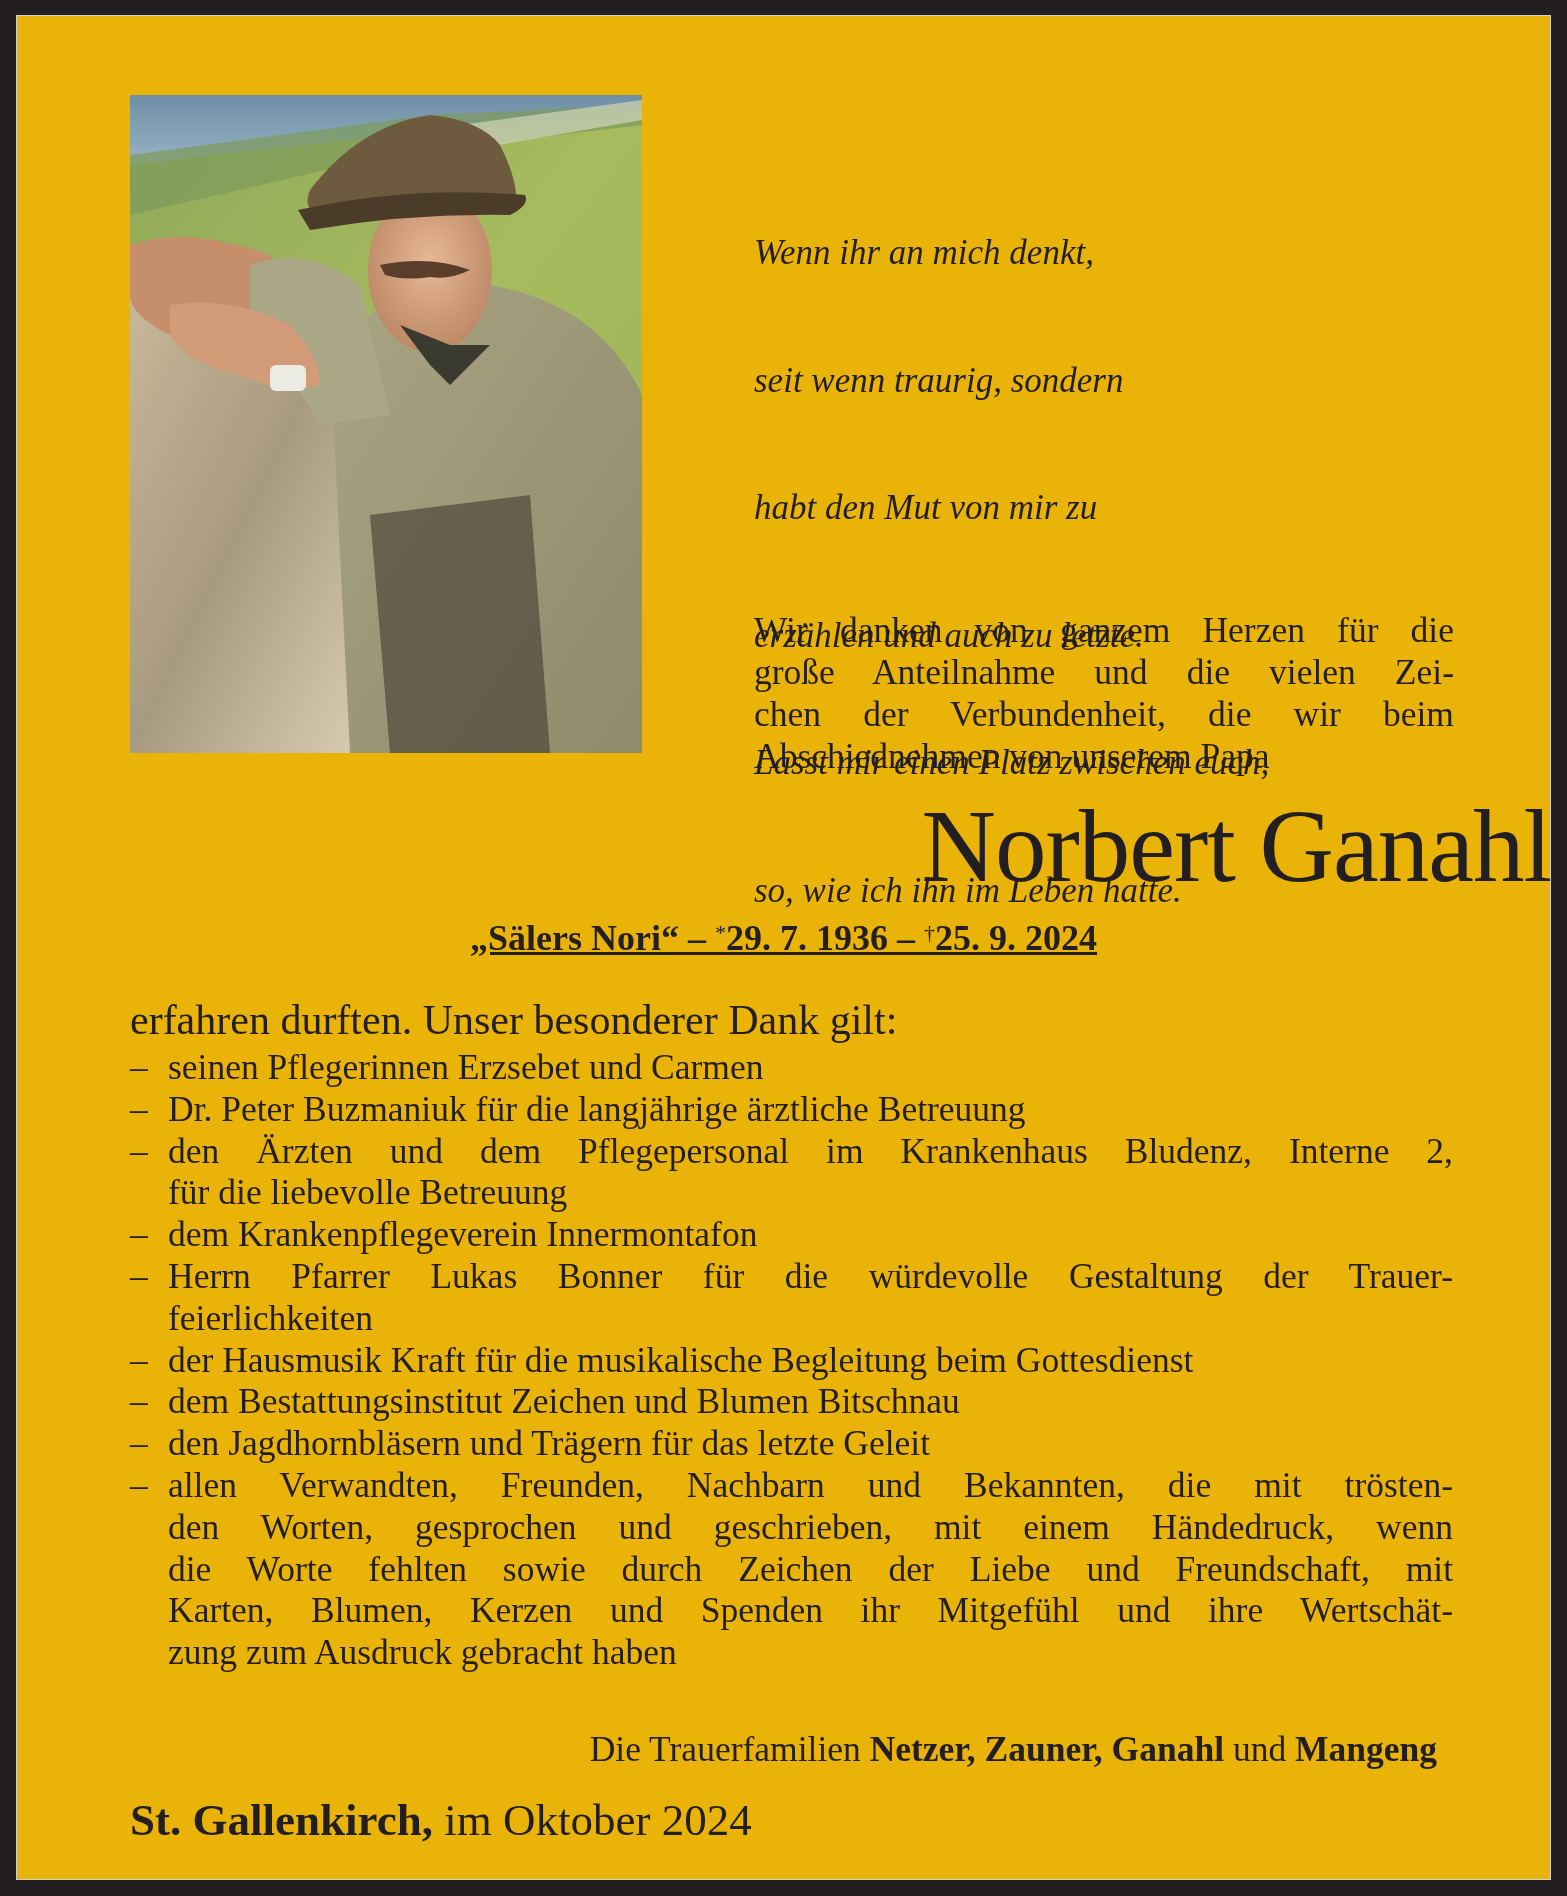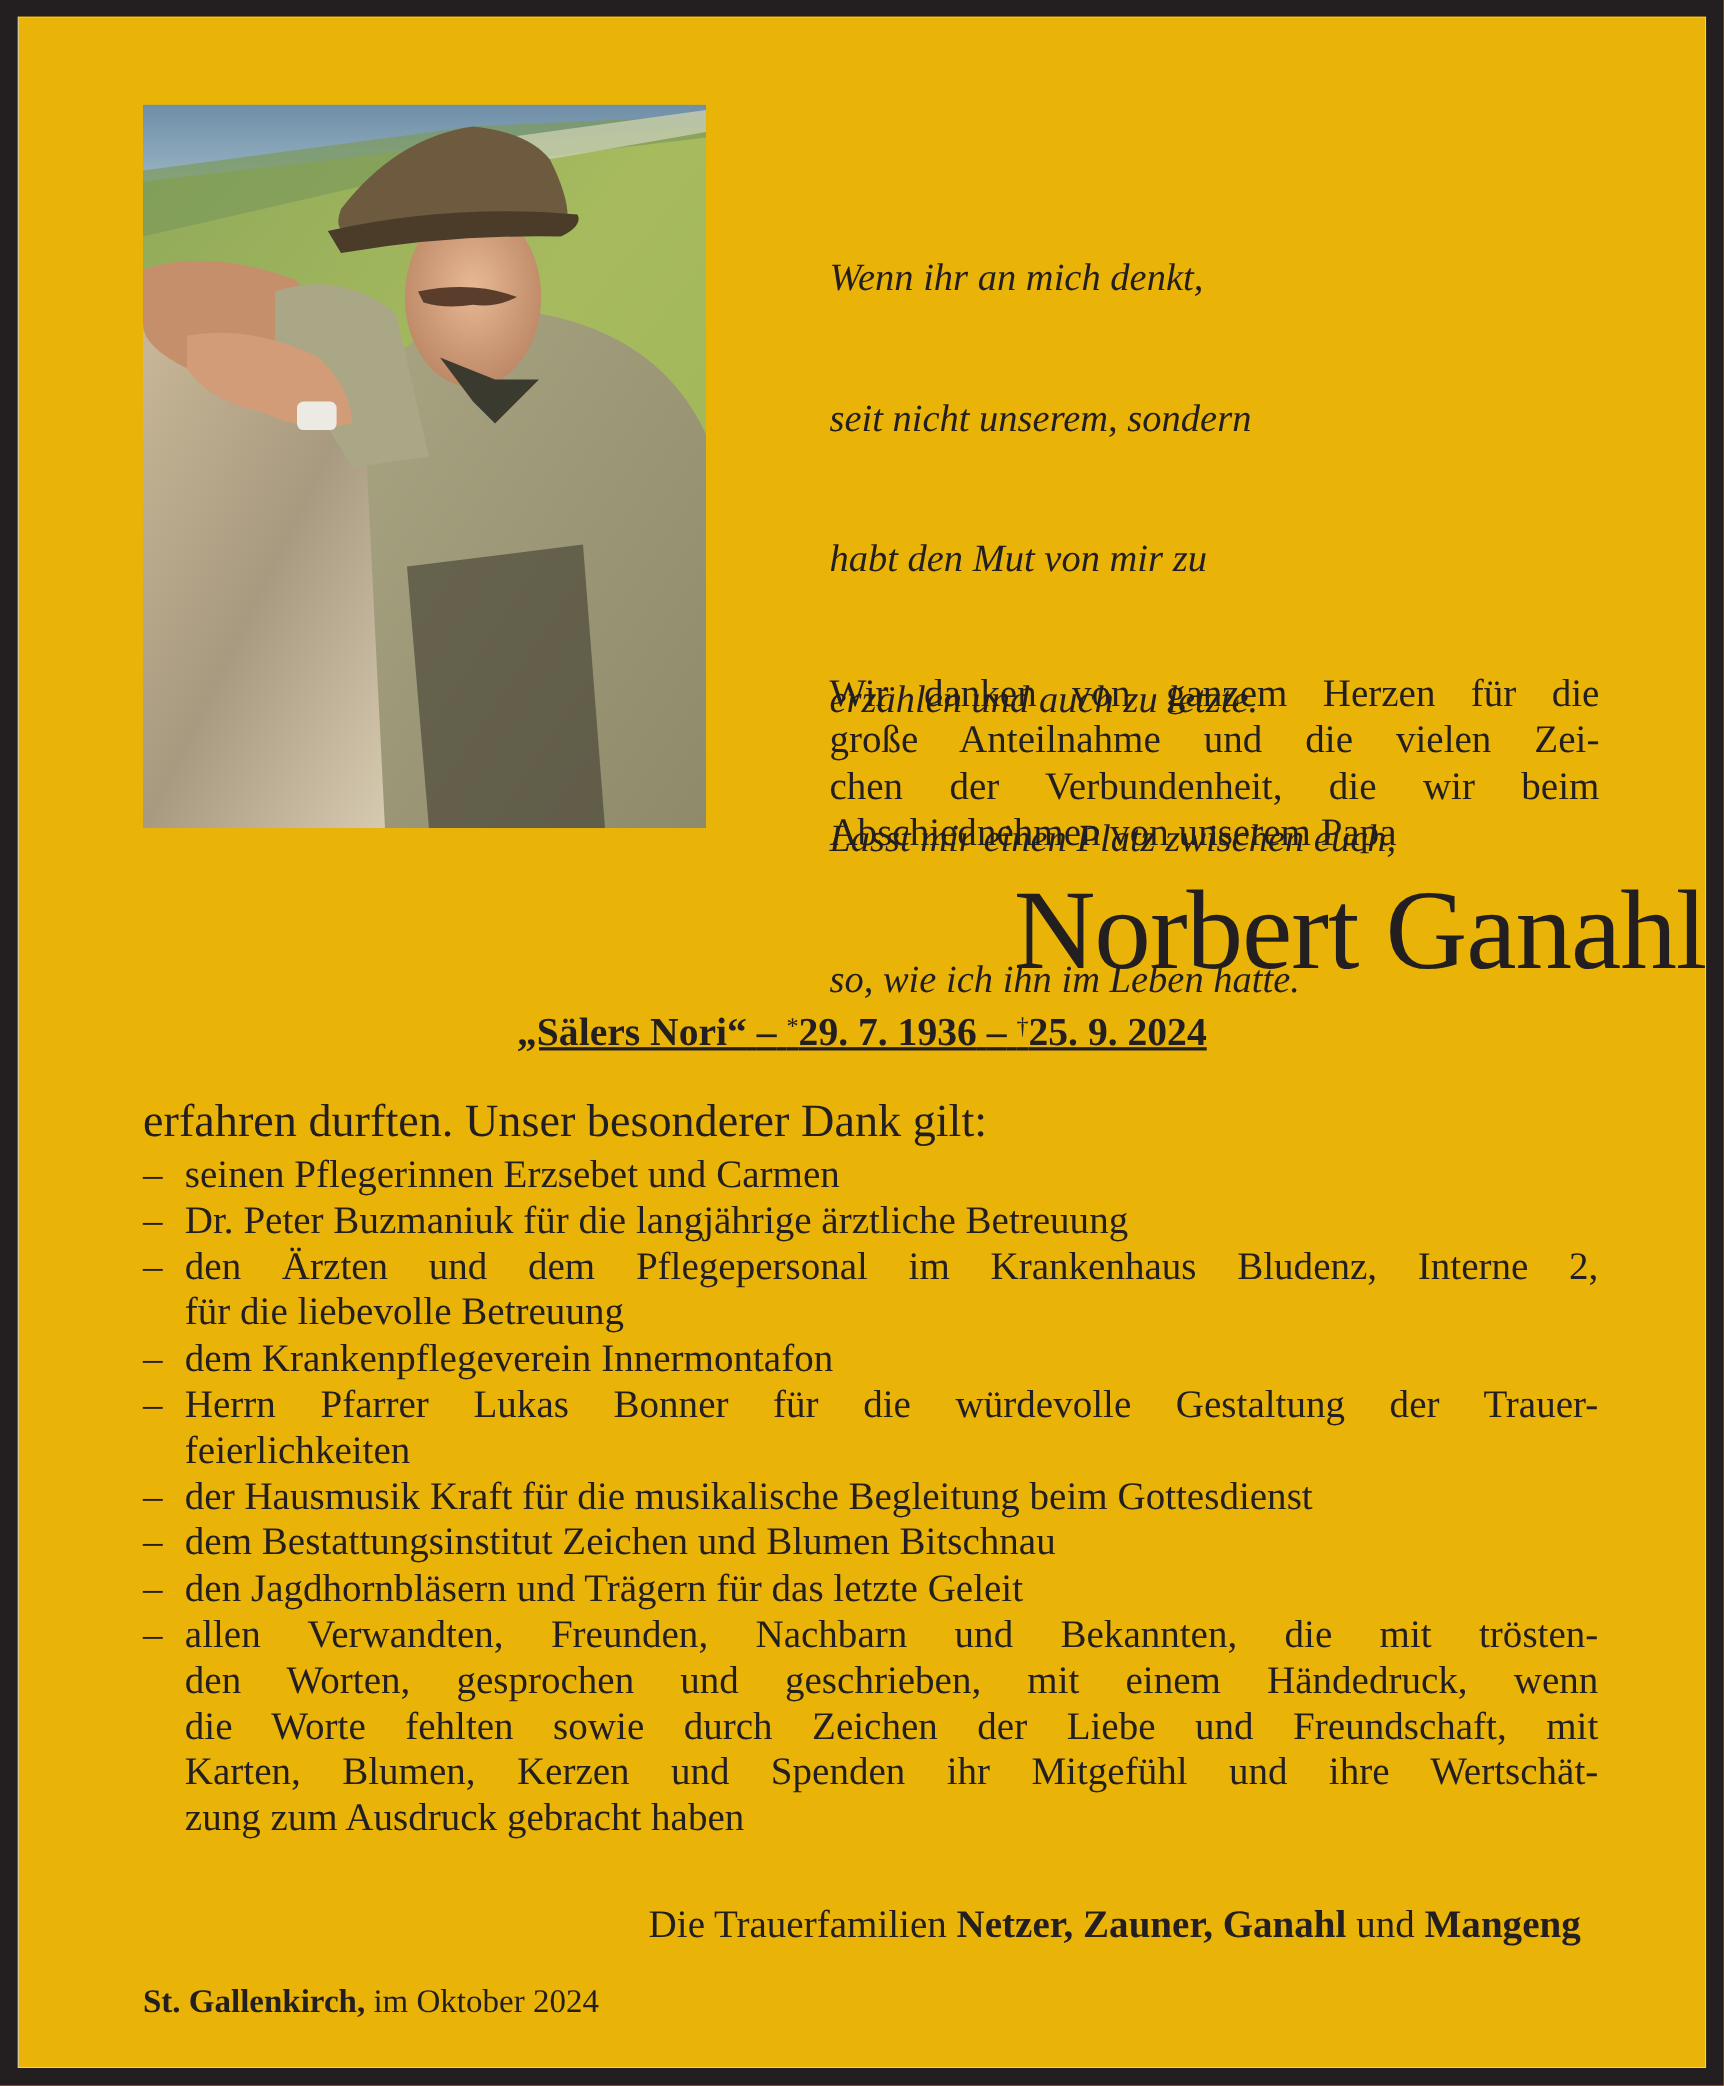--- a/index.html
+++ b/index.html
@@ -67,21 +67,21 @@
   .item .ln { display:block; text-align:justify; text-align-last:justify; }
   .item .ln.last { text-align-last:left; }
 
   .families {
     position:absolute; right:114px; top:1712px;
     font-size:35.5px; line-height:44px;
     text-align:right;
   }
   .place {
     position:absolute; left:114px; top:1783px;
-    font-size:30px; line-height:44px;font-family:Liberation Serif, serif;
+    font-size:45px; line-height:44px;font-family:Liberation Serif, serif;
   }
   b { font-weight:bold;text-align:right; }
 </style>
 </head>
 <body>
 
 <div class="card">
 
   <div class="photo" title="Portrait of Norbert Ganahl in a hat leaning on a rock in the mountains">
     <svg viewBox="0 0 512 658" preserveAspectRatio="none">
@@ -123,21 +123,21 @@
       <path d="M250 170 Q300 160 340 175 Q320 185 300 182 Q275 186 255 180 Z" fill="#5a3d2a"></path>
       <path d="M180 95 Q230 30 300 20 Q350 25 370 50 Q390 90 385 110 Q300 110 200 120 Q170 120 180 95 Z" fill="#6d5a3f"></path>
       <path d="M168 115 Q280 90 395 100 Q400 110 380 120 Q280 118 180 135 Z" fill="#4b3c2a"></path>
       <path d="M270 230 L320 250 L360 250 L320 290 L300 270 Z" fill="#3b3a2e"></path>
       <path d="M240 420 L400 400 L420 658 H260 Z" fill="#3f3c30" opacity="0.6"></path>
     </svg>
   </div>
 
   <div class="poem">
     <span class="poem-line">Wenn ihr an mich denkt,</span>
-    <span class="poem-line">seit nicht unserem, sondern</span>
+    <span class="poem-line">seit wenn traurig, sondern</span>
     <span class="poem-line">habt den Mut von mir zu</span>
     <span class="poem-line">erzählen und auch zu letzte.</span>
     <span class="poem-line">Lasst mir einen Platz zwischen euch,</span>
     <span class="poem-line">so, wie ich ihn im Leben hatte.</span>
   </div>
 
   <div class="thanks-intro">
     <span>Wir danken von ganzem Herzen für die</span>
     <span>große Anteilnahme und die vielen Zei-</span>
     <span>chen der Verbundenheit, die wir beim</span>

